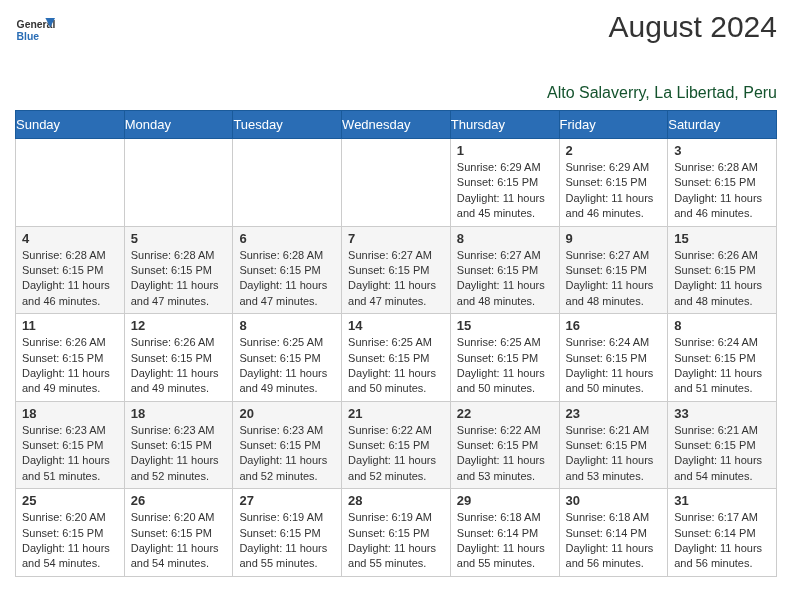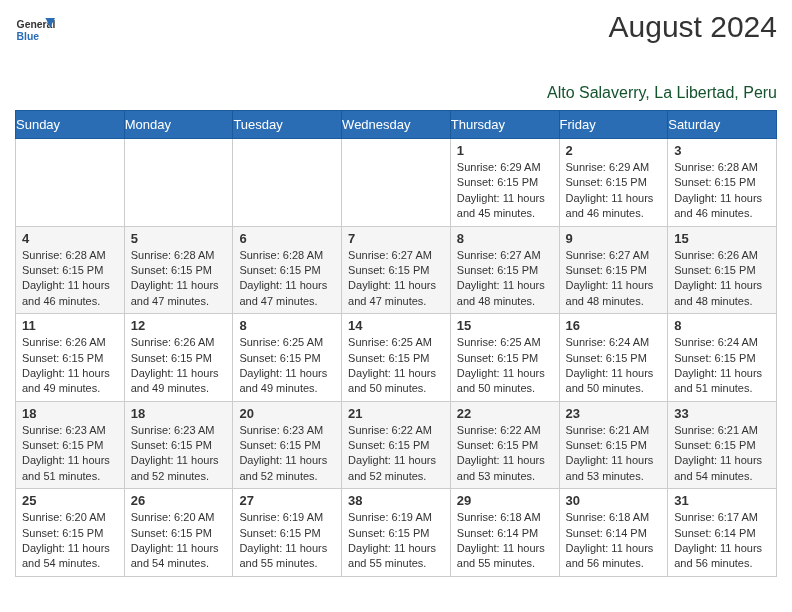--- a/index.html
+++ b/index.html
@@ -234,21 +234,21 @@
           </td>
           <td>
             <span class="day-number">26</span>
             <div class="day-info">Sunrise: 6:20 AM<br>Sunset: 6:15 PM<br>Daylight: 11 hours<br>and 54 minutes.</div>
           </td>
           <td>
             <span class="day-number">27</span>
             <div class="day-info">Sunrise: 6:19 AM<br>Sunset: 6:15 PM<br>Daylight: 11 hours<br>and 55 minutes.</div>
           </td>
           <td>
-            <span class="day-number">38</span>
+            <span class="day-number">28</span>
             <div class="day-info">Sunrise: 6:19 AM<br>Sunset: 6:15 PM<br>Daylight: 11 hours<br>and 55 minutes.</div>
           </td>
           <td>
             <span class="day-number">29</span>
             <div class="day-info">Sunrise: 6:18 AM<br>Sunset: 6:14 PM<br>Daylight: 11 hours<br>and 55 minutes.</div>
           </td>
           <td>
             <span class="day-number">30</span>
             <div class="day-info">Sunrise: 6:18 AM<br>Sunset: 6:14 PM<br>Daylight: 11 hours<br>and 56 minutes.</div>
           </td>

